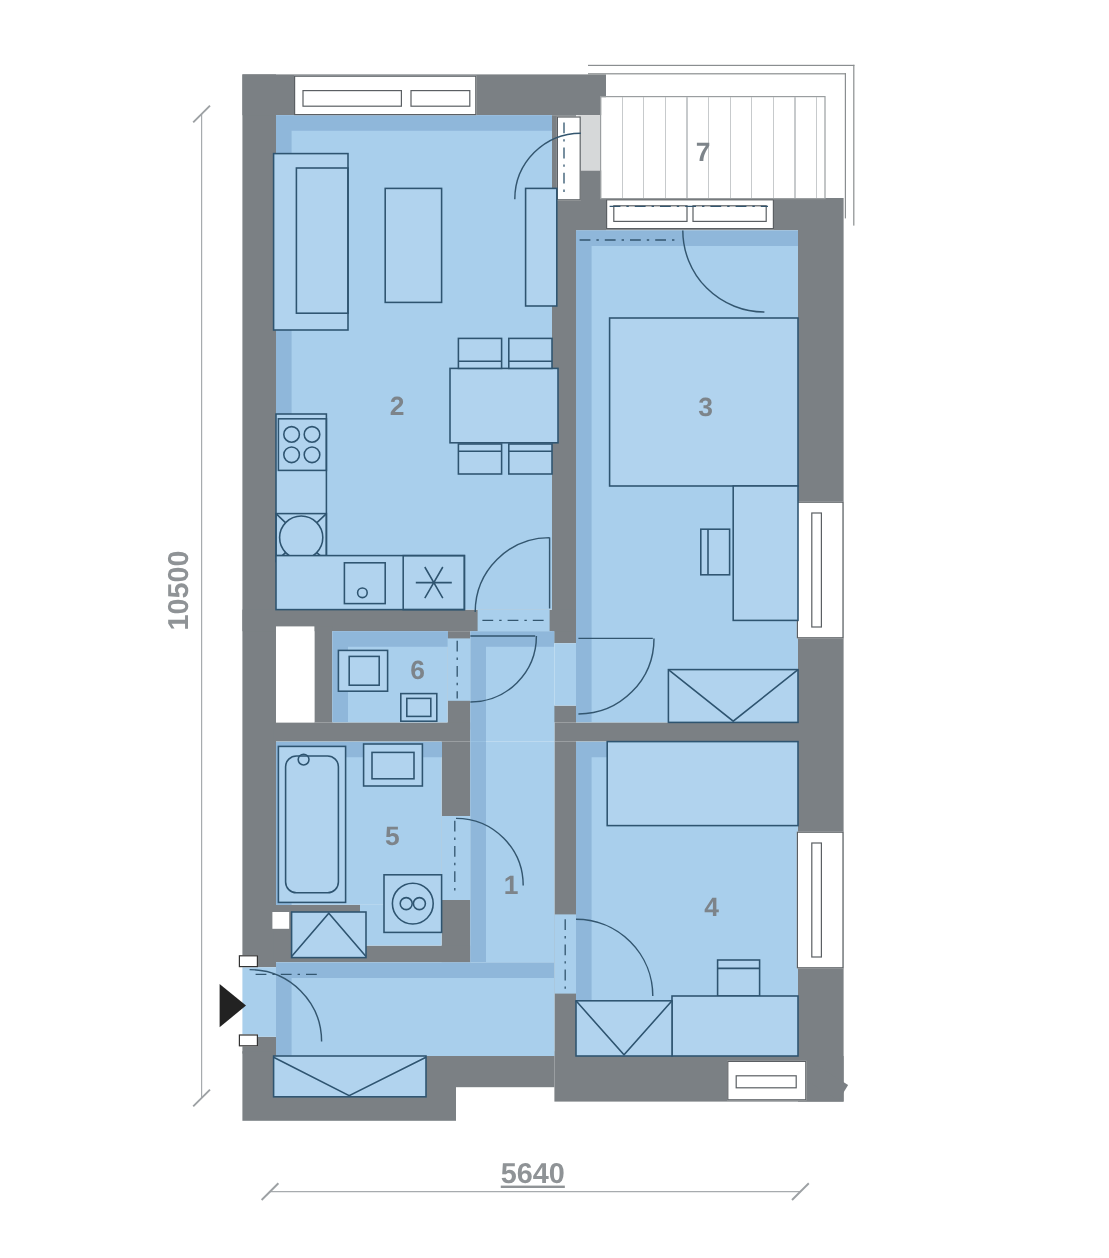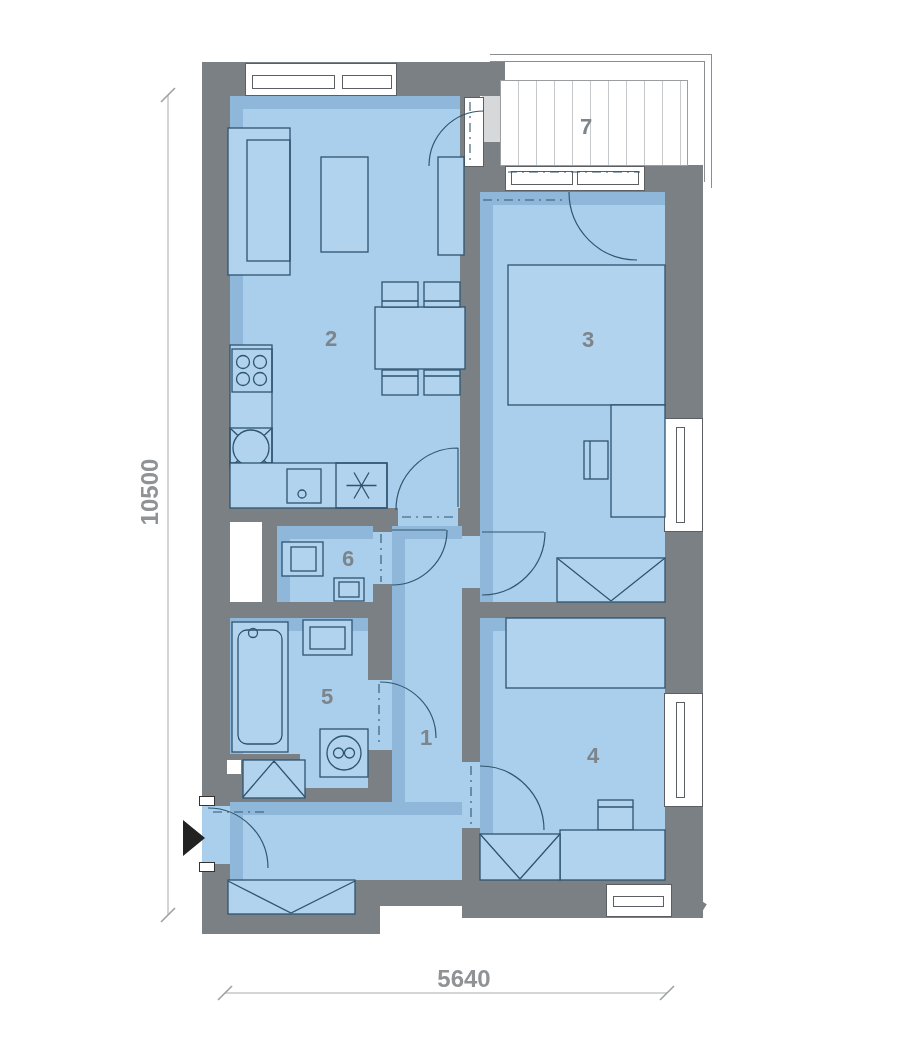--- a/index.html
+++ b/index.html
@@ -196,15 +196,15 @@
 
   <div class="rlabel" style="left:426px;top:738px;">1</div>
   <div class="rlabel" style="left:331px;top:339px;">2</div>
   <div class="rlabel" style="left:588px;top:340px;">3</div>
   <div class="rlabel" style="left:593px;top:756px;">4</div>
   <div class="rlabel" style="left:327px;top:697px;">5</div>
   <div class="rlabel" style="left:348px;top:559px;">6</div>
   <div class="rlabel" style="left:586px;top:127px;">7</div>
 
   <div class="dlabel vert" style="left:150px;top:492px;">10500</div>
-  <div class="dlabel" style="left:464px;top:979px;">5640</div>
+  <div class="dlabel" style="left:444px;top:979px;text-decoration:underline;">5640</div>
 
 </div>
 
 </body></html>

